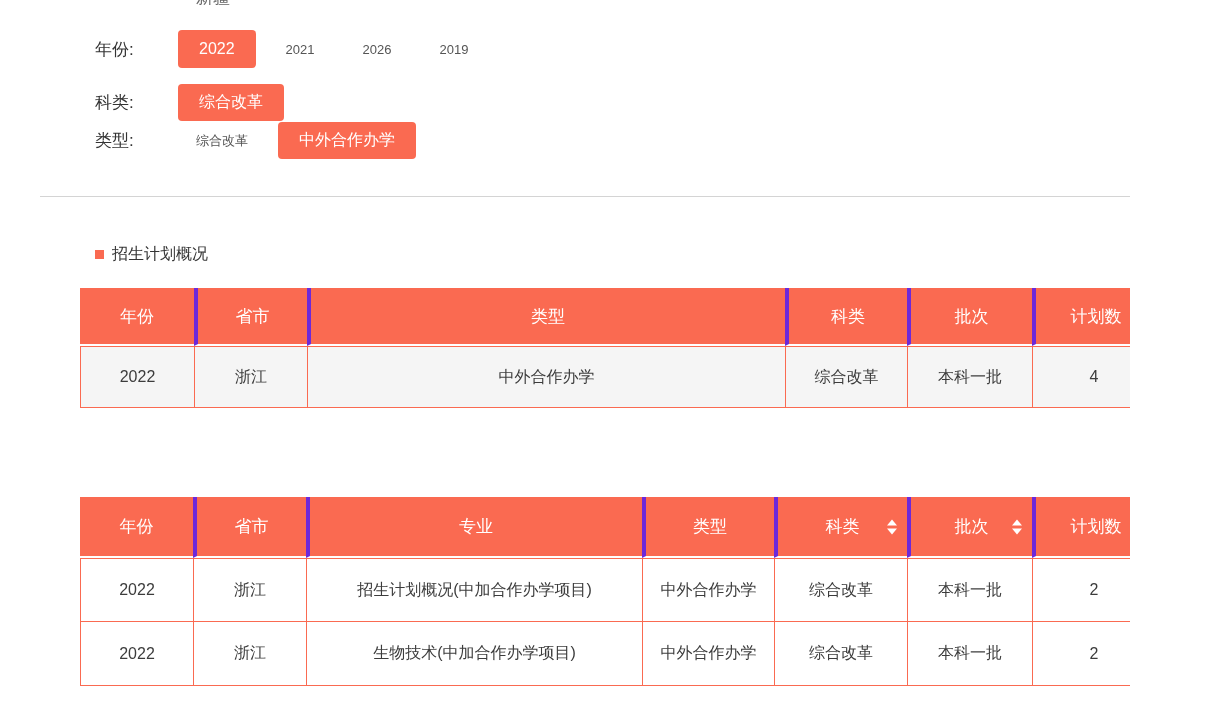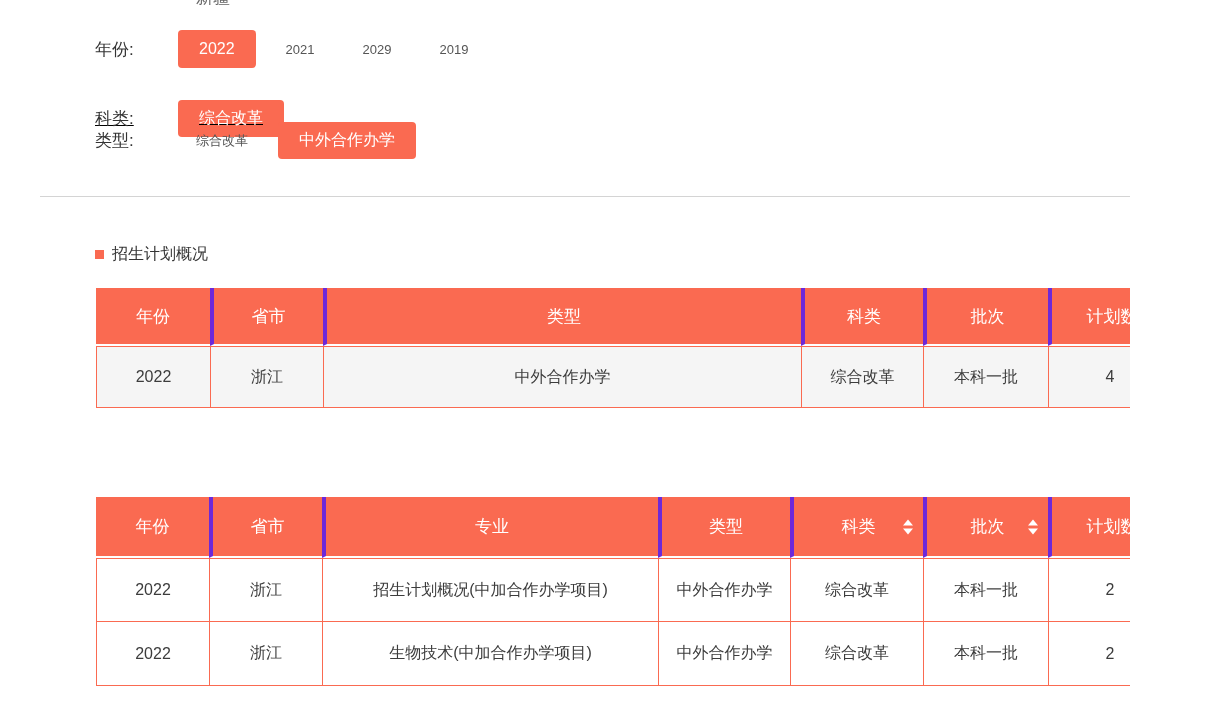--- a/index.html
+++ b/index.html
@@ -7,35 +7,35 @@
   html,body { background:#fff; }
   body { font-family:"Liberation Sans","DejaVu Sans",sans-serif; }
   .page { position:relative; width:1130px; height:725px; background:#fff; overflow:hidden; }
 
   
   .top-clip { position:absolute; left:196px; top:-14px; font-size:17px; color:#666; }
 
   
   .filter-row { position:absolute; left:95px; display:flex; align-items:center; }
   .filter-row.r0 { top:30px; height:38px; }
-  .filter-row.r1 { top:100px; height:37px;text-decoration:underline; }
+  .filter-row.r1 { top:84px; height:37px; }
   .filter-row.r2 { top:122px; height:37px; }
   .filter-label { width:83px; font-size:17px; color:#333; flex:0 0 83px; }
   .filter-options { display:flex; align-items:center; height:100%; column-gap:12px; }
   .opt { font-size:13px; color:#555; padding:0 18px; height:100%; display:flex; align-items:center; cursor:pointer; white-space:nowrap; }
   .opt.selected { background:var(--accent); color:#fff; border-radius:4px; padding:0 21px; font-size:16px; }
 
   .divider { position:absolute; left:40px; top:196px; width:1163px; height:1px; background:#d4d4d4; }
 
   
   .sec-title { position:absolute; left:95px; display:flex; align-items:center; font-size:16px; color:#333; height:26px; }
   .sec-title .bullet { width:9px; height:9px; background:var(--accent); margin-right:8px; flex:0 0 9px; }
 
   
-  table.tbl { position:absolute; left:96px; width:1076px; border-collapse:separate; border-spacing:0; table-layout:fixed; }
+  table.tbl { position:absolute; left:80px; width:1076px; border-collapse:separate; border-spacing:0; table-layout:fixed; }
   #table-0 { top:288px; }
   #table-1 { top:497px; }
   .tbl th { background:var(--accent); color:#fff; font-size:17px; font-weight:normal; text-align:center; position:relative; border-bottom:2px solid #fff; }
   .tbl th + th { border-left:4px solid #6d28d9; }
   #table-0 th { height:58px; }
   #table-1 th { height:61px; }
   .tbl td { font-size:16px; color:#3c3c3c; text-align:center; border-left:1px solid var(--accent); border-bottom:1px solid var(--accent); overflow:hidden; white-space:nowrap; }
   .tbl td:last-child { border-right:1px solid var(--accent); }
   .tbl tbody tr:first-child td { border-top:1px solid var(--accent); }
   #table-0 td { height:62px; background:#f5f5f5; }
@@ -54,21 +54,21 @@
 
 <div class="page">
 
   <span class="top-clip">新疆</span>
 
   <div class="filter-row r0">
     <span class="filter-label">年份:</span>
     <div class="filter-options">
         <span class="opt selected">2022</span>
         <span class="opt">2021</span>
-        <span class="opt">2029</span>
+        <span class="opt">2026</span>
         <span class="opt">2019</span>
       </div>
   </div>
 
   <div class="filter-row r1">
     <span class="filter-label">科类:</span>
     <div class="filter-options">
         <span class="opt selected">综合改革</span>
       </div>
   </div>

